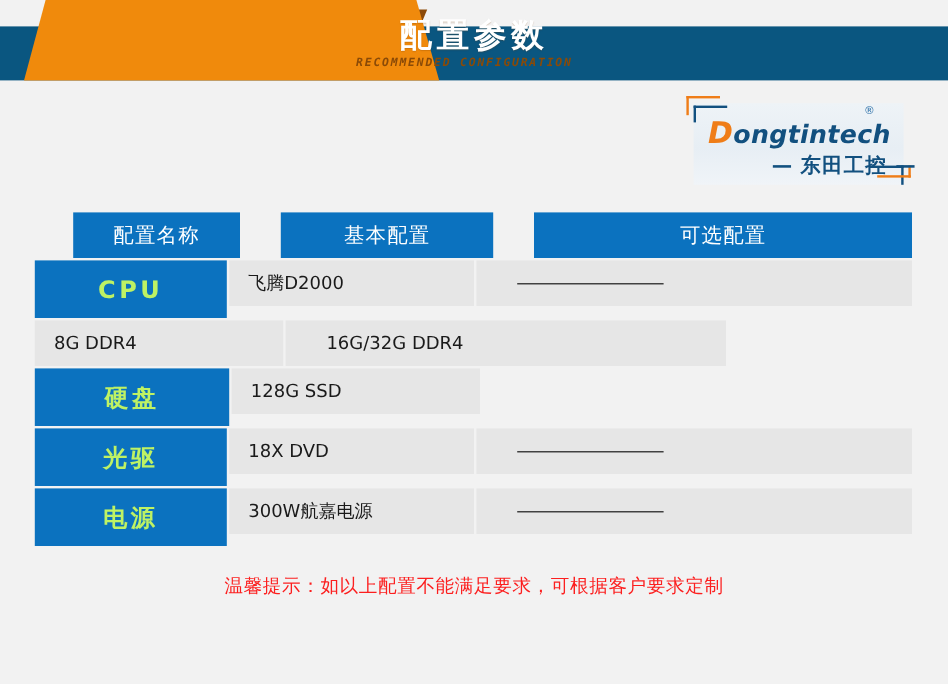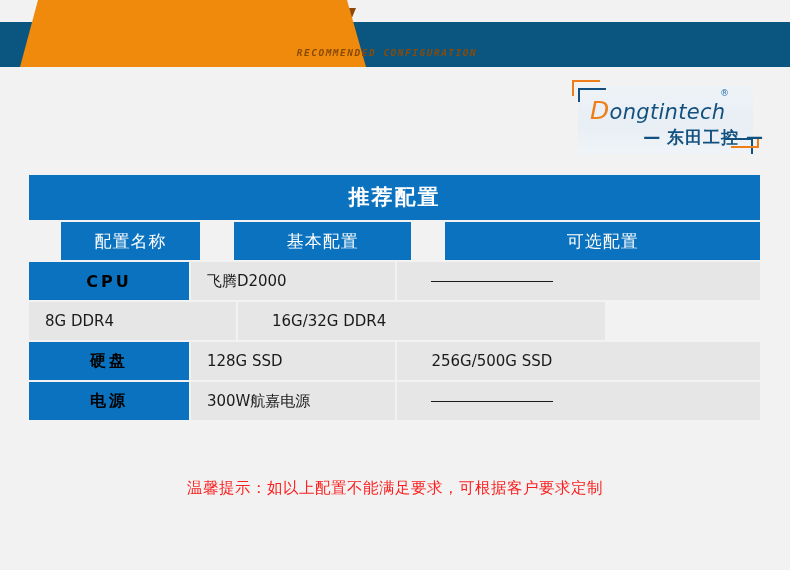--- a/index.html
+++ b/index.html
@@ -29,21 +29,21 @@
   
   #logo{position:absolute;left:568px;top:74px;width:195px;height:92px;}
   .logo-plate{
     position:absolute;left:10px;top:12px;width:175px;height:68px;
     background:linear-gradient(180deg,#eef3f7 0%,#e7eef4 55%,#f0f4f8 100%);
   }
   .brk{position:absolute;}
   .brk i{position:absolute;display:block;}
   .logo-word{
     position:absolute;left:22px;top:22px;
-    font-size:21px;font-style:italic;font-weight:normal;
+    font-size:21px;font-style:italic;font-weight:bold;
     color:#12507f;letter-spacing:.3px;
     font-family:"DejaVu Sans","Liberation Sans",sans-serif;
     white-space:nowrap;
   }
   .logo-word .d{color:#ef7d18;font-size:25px;}
   .logo-reg{
     position:absolute;left:152px;top:14px;
     font-size:9px;color:#2a6fa8;
   }
   .logo-cn{
@@ -69,22 +69,22 @@
     display:flex;align-items:center;
     font-size:15px;color:#222;
   }
   .c1{width:162px;margin-right:2px;justify-content:center;}
   .c2{width:207px;margin-right:2px;text-align:center;}
   .c3{width:367px;}
   .t-head .c1,.t-head .c2,.t-head .c3{
     height:38px;justify-content:center;font-size:17px;letter-spacing:1px;
   }
   .t-body .c1{
-    height:38px;background:#0b72bf;color:#000000;
-    font-size:16px;font-weight:bold;letter-spacing:3px;
+    height:48px;background:#0b72bf;color:#bef264;
+    font-size:20px;font-weight:bold;letter-spacing:3px;
     justify-content:center;
   }
   .t-body .c2,.t-body .c3{
     height:38px;background:#e6e6e6;padding-left:16px;
     font-size:15px;color:#1a1a1a;
   }
   .t-body .c3{padding-left:34px;}
   .dashline{
     display:inline-block;width:122px;height:0;
     border-top:1.6px solid #1a1a1a;
@@ -100,20 +100,21 @@
 </head>
 <body>
 
 <div id="banner">
   <svg width="790" height="70" viewBox="0 0 790 70">
     <rect x="0" y="22" width="790" height="45" fill="#0a5680"></rect>
     <polygon points="52,8 78,8 62,32" fill="#8c4a09"></polygon>
     <polygon points="330,8 356,8 346,32" fill="#8c4a09"></polygon>
     <polygon points="38,0 347,0 366,67 20,67" fill="#f08a0c"></polygon>
   </svg>
+  <div class="banner-title">配置参数</div>
   <div class="banner-sub">RECOMMENDED CONFIGURATION</div>
 </div>
 
 <div id="logo">
   <div class="logo-plate"></div>
 
   <div class="brk" style="left:4px;top:6px;width:34px;height:22px;">
     <i style="left:0;top:0;width:28px;height:2px;background:#ef7d18;"></i>
     <i style="left:0;top:0;width:2px;height:16px;background:#ef7d18;"></i>
     <i style="left:6px;top:8px;width:28px;height:2px;background:#12507f;"></i>
@@ -126,21 +127,20 @@
     <i style="left:8px;top:8px;width:28px;height:2px;background:#ef7d18;"></i>
     <i style="left:34px;top:0px;width:2px;height:10px;background:#ef7d18;"></i>
   </div>
 
   <div class="logo-word"><span class="d">D</span><span>ongtintech</span></div>
   <div class="logo-reg">®</div>
   <div class="logo-cn"><span class="dash">—</span>&nbsp;<span>东田工控</span>&nbsp;<span class="dash">—</span></div>
 </div>
 
 <div id="table">
-  <div class="t-title">推荐配置</div>
 
   <div class="t-row t-head">
     <div class="cell c1">配置名称</div>
     <div class="cell c2">基本配置</div>
     <div class="cell c3">可选配置</div>
   </div>
 
   <div class="t-row t-body">
     <div class="cell c1">CPU</div>
     <div class="cell c2">飞腾D2000</div>
@@ -150,23 +150,29 @@
   </div>
 
   <div class="t-row t-body">
     <div class="cell c2">8G DDR4</div>
     <div class="cell c3">16G/32G DDR4</div>
   </div>
 
   <div class="t-row t-body">
     <div class="cell c1">硬盘</div>
     <div class="cell c2">128G SSD</div>
-    <div class="cell c3">256G/500G SSD</div>
   </div>
 
+  <div class="t-row t-body">
+    <div class="cell c1">光驱</div>
+    <div class="cell c2">18X DVD</div>
+    <div class="cell c3">
+        <span class="dashline"></span>
+      </div>
+  </div>
 
   <div class="t-row t-body">
     <div class="cell c1">电源</div>
     <div class="cell c2">300W航嘉电源</div>
     <div class="cell c3">
         <span class="dashline"></span>
       </div>
   </div>
 </div>
 

